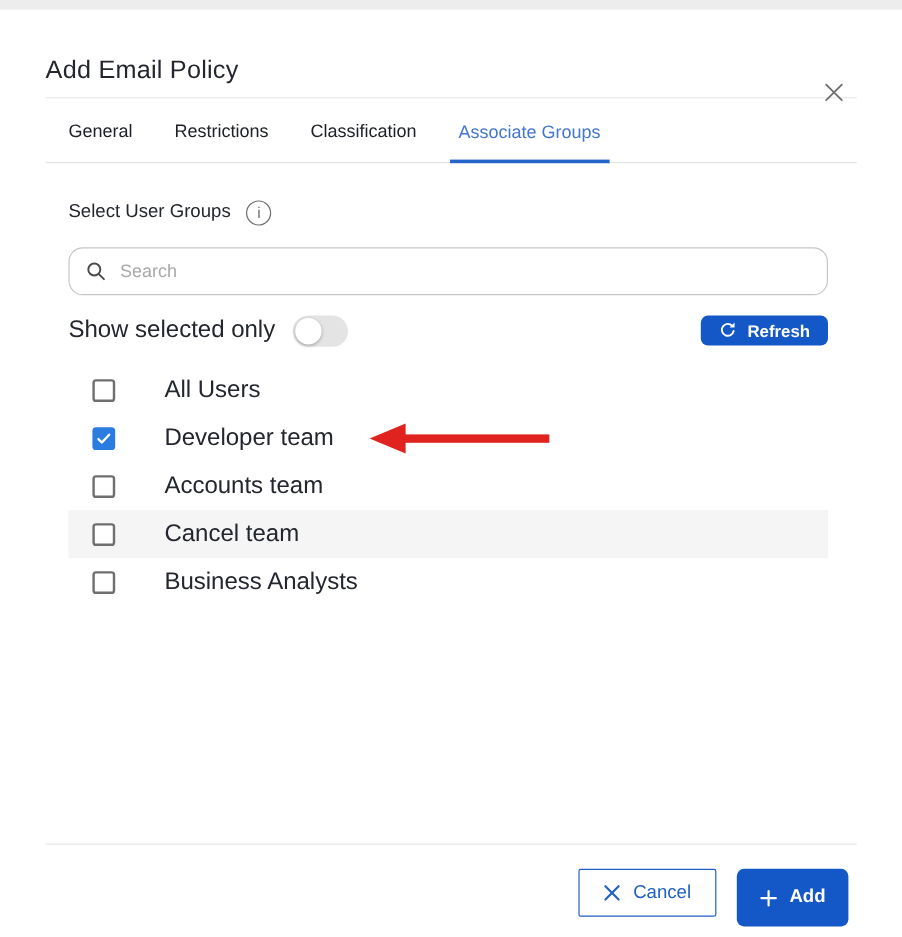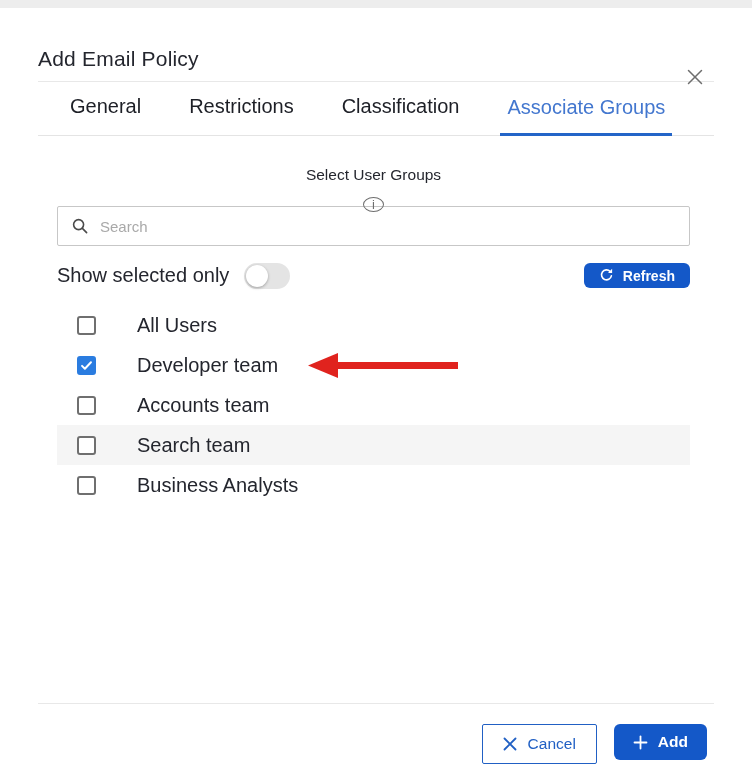--- a/index.html
+++ b/index.html
@@ -16,29 +16,29 @@
   }
   *{box-sizing:border-box;margin:0;padding:0}
   html,body{width:752px;height:781px;overflow:hidden;background:#fff;
     font-family:"Liberation Sans","DejaVu Sans",sans-serif;color:var(--text-dark);}
   .top-strip{height:8px;background:#ededed;width:100%;}
   .modal{position:relative;height:773px;background:#fff;}
   .close-btn{position:absolute;top:18px;right:44px;background:none;border:none;cursor:pointer;padding:2px;line-height:0;}
   .modal-title{margin:38px 38px 0;font-size:21px;font-weight:500;color:var(--text-dark);letter-spacing:.2px;line-height:26px;}
   .title-divider{margin:9px 38px 0;border-top:1px solid var(--divider);}
   .tabs{margin:0 38px;padding-left:12px;display:flex;gap:21px;align-items:flex-end;border-bottom:1px solid #e4e4e4;height:54px;}
-  .tab{padding:15px 7px 17px;font-size:20px;color:#1d1f26;cursor:pointer;white-space:nowrap;margin-left:13px;}
+  .tab{padding:15px 7px 17px;font-size:15px;color:#1d1f26;cursor:pointer;white-space:nowrap;}
   .tab.active{color:var(--tab-active-blue);padding-bottom:14px;border-bottom:3px solid var(--tab-underline-blue);margin-bottom:-1px;text-align:center;}
   .content{margin:0 62px 0 57px;}
-  .section-row{margin-top:30px;display:flex;align-items:center;gap:13px;height:22px;flex-direction:column;}
+  .section-row{margin-top:30px;display:flex;align-items:center;gap:13px;height:22px;}
   .section-label{font-size:15.5px;color:var(--text-dark);}
   .info-icon{width:21px;height:21px;border:1.5px solid var(--icon-gray);border-radius:50%;
     display:inline-flex;align-items:center;justify-content:center;color:var(--icon-gray);
     font-size:13px;font-weight:500;line-height:1;}
-  .search-box{margin-top:18px;height:40px;border:1px solid #c7c7c7;border-radius:2px;
+  .search-box{margin-top:18px;height:40px;border:1px solid #c7c7c7;border-radius:12px;
     display:flex;align-items:center;padding:0 13px;gap:11px;background:#fff;}
   .search-box input{border:none;outline:none;flex:1;font-size:15px;color:#333;
     font-family:"Liberation Sans","DejaVu Sans",sans-serif;background:transparent;}
   .search-box input::placeholder{color:#a9a9a9;}
   .controls-row{margin-top:13px;display:flex;align-items:center;height:33px;}
   .show-selected-label{font-size:20px;color:var(--text-dark);}
   .toggle{margin-left:15px;width:46px;height:26px;background:#e4e4e4;border-radius:13px;
     position:relative;cursor:pointer;flex-shrink:0;}
   .toggle-knob{position:absolute;left:2px;top:2px;width:22px;height:22px;border-radius:50%;
     background:#fff;box-shadow:0 1px 3px rgba(0,0,0,.3);}
@@ -52,21 +52,21 @@
   .checkbox{width:19px;height:19px;border:2px solid #6f6f6f;border-radius:3px;background:#fff;
     flex-shrink:0;display:inline-flex;align-items:center;justify-content:center;cursor:pointer;}
   .checkbox.checked{background:var(--checkbox-blue);border-color:var(--checkbox-blue);}
   .group-label{margin-left:41px;font-size:20px;color:var(--text-dark);}
   .arrow-wrap{margin-left:30px;display:flex;align-items:center;line-height:0;}
   .bottom-divider{margin:198px 38px 0;border-top:1px solid var(--divider);}
   .footer{margin:20px 45px 0;display:flex;justify-content:flex-end;gap:17px;}
   .cancel-btn{height:40px;padding:0 20px;border:1px solid var(--cancel-blue);color:var(--cancel-blue);
     background:#fff;border-radius:2px;font-size:15.5px;display:flex;align-items:center;gap:11px;
     cursor:pointer;font-family:"Liberation Sans","DejaVu Sans",sans-serif;}
-  .add-btn{height:36px;padding:0 19px;background:var(--primary-blue);color:#fff;border:none;
+  .add-btn{height:48px;padding:0 19px;background:var(--primary-blue);color:#fff;border:none;
     border-radius:6px;font-size:15.5px;font-weight:700;display:flex;align-items:center;gap:10px;
     cursor:pointer;font-family:"Liberation Sans","DejaVu Sans",sans-serif;}
 </style>
 </head>
 <body>
 
 <div class="top-strip"></div>
 
 <div class="modal">
 
@@ -138,21 +138,21 @@
               <rect x="28" y="10" width="122" height="7" fill="var(--arrow-red)"></rect>
             </svg>
           </span>
         </div>
         <div class="group-row">
           <span class="checkbox"></span>
           <span class="group-label">Accounts team</span>
         </div>
         <div class="group-row highlighted">
           <span class="checkbox"></span>
-          <span class="group-label">Search team</span>
+          <span class="group-label">Cancel team</span>
         </div>
         <div class="group-row">
           <span class="checkbox"></span>
           <span class="group-label">Business Analysts</span>
         </div>
       </div>
 
   </div>
 
   <div class="bottom-divider"></div>

